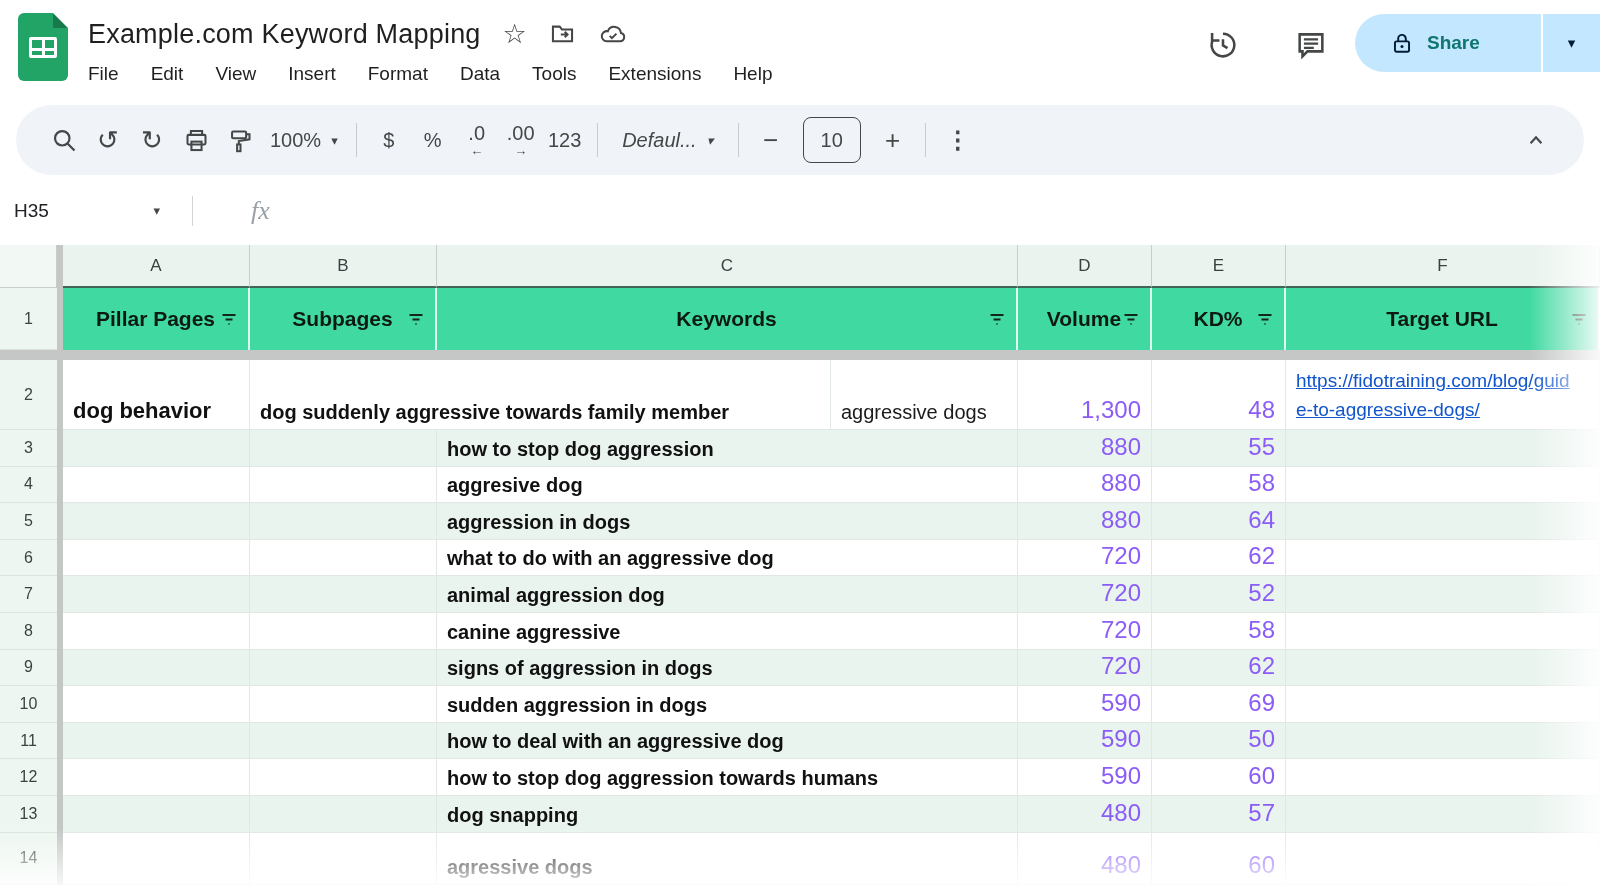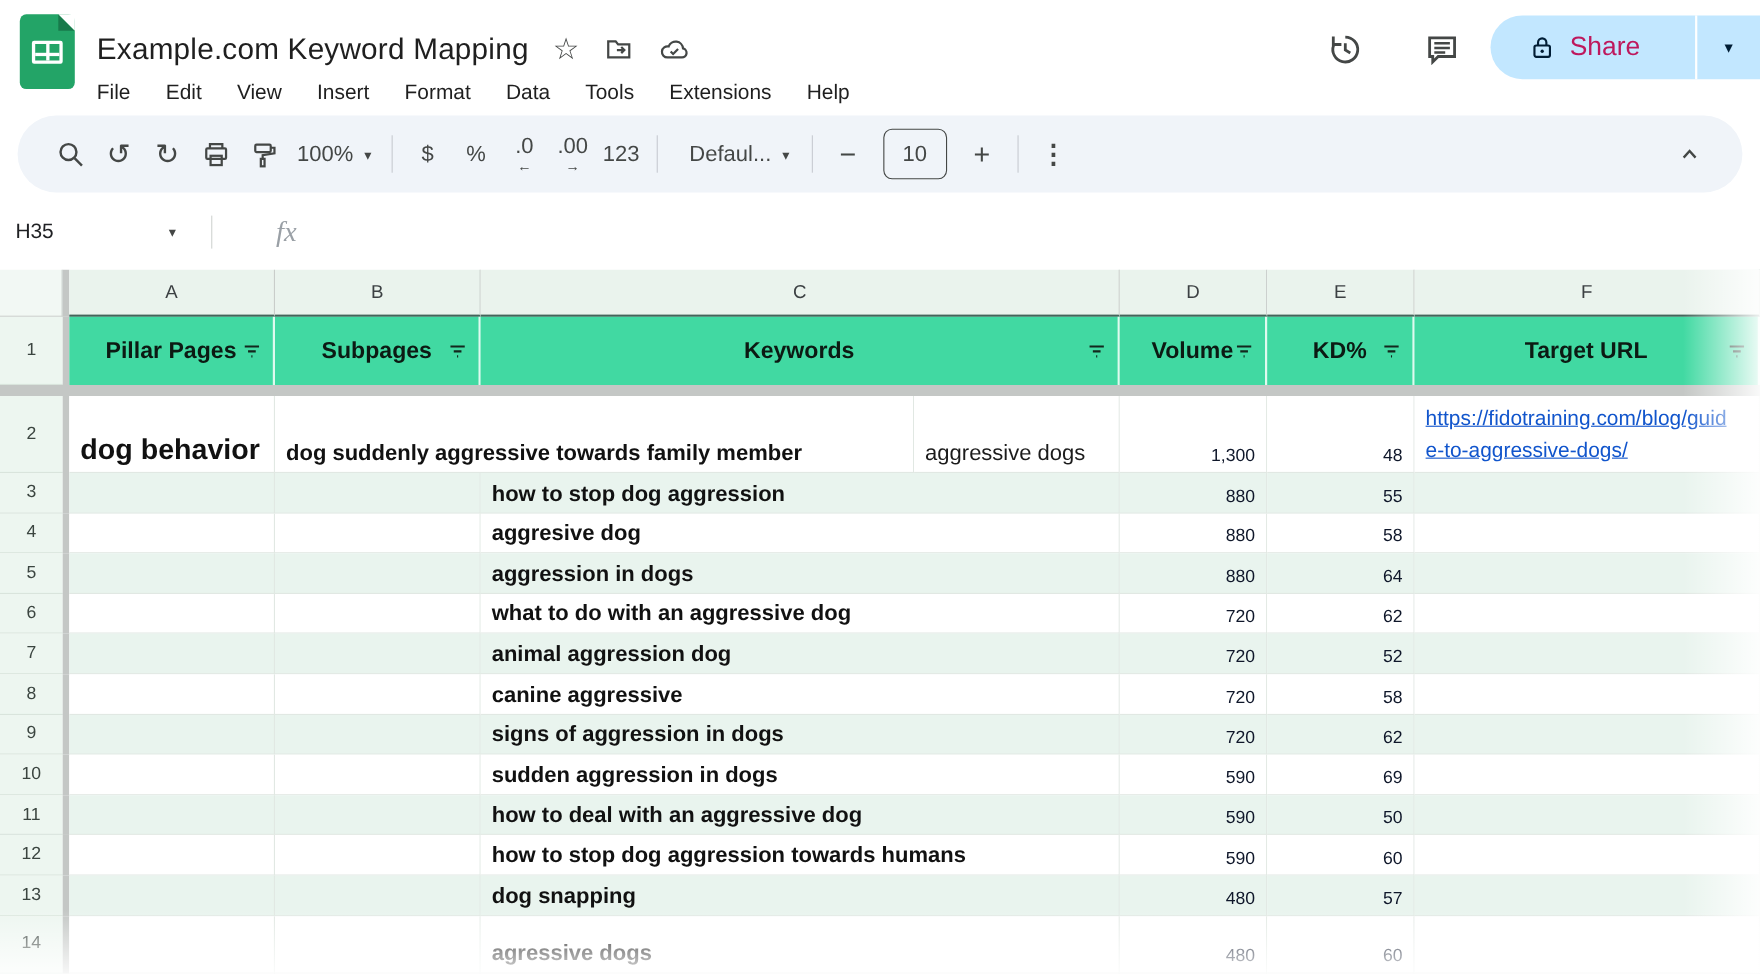--- a/index.html
+++ b/index.html
@@ -12,53 +12,53 @@
     background:#23a467; border-radius:6px; cursor:pointer; }
   .logo .fold { position:absolute; right:0; top:0; width:0; height:0;
     border-left:15px solid transparent; border-top:15px solid #fff; }
   .logo .fold2 { position:absolute; right:0; top:0; width:0; height:0;
     border-right:15px solid transparent; border-bottom:15px solid #187a4b; }
   .logo .grid-ico { position:absolute; left:11px; top:24px; width:28px; height:21px;
     border:3px solid #fff; border-radius:2px; }
   .logo .grid-ico::before { content:""; position:absolute; left:0; right:0; top:7.5px; height:3px; background:#fff; }
   .logo .grid-ico::after { content:""; position:absolute; top:0; bottom:0; left:10px; width:3px; background:#fff; }
 
-  .title-block { position:absolute; left:88px; top:24px; }
+  .title-block { position:absolute; left:88px; top:13px; }
   .title-row { display:flex; align-items:center; gap:22px; height:42px; }
   .doc-title { font-size:27px; color:#1f1f1f; letter-spacing:.2px; cursor:text; }
   .t-icon { color:#444746; display:flex; align-items:center; }
   .star-glyph { font-size:27px; line-height:1; color:#444746; }
   .menubar { display:flex; gap:32px; margin-top:8px; }
   .menu-item { font-size:19px; color:#1f1f1f; cursor:pointer; }
 
   .topbar-right { position:absolute; right:0; top:0; height:105px; }
   .tb-icon { position:absolute; top:28px; color:#444746; cursor:pointer; }
   .history-btn { right:360px; }
   .comment-btn { right:272px; }
   .share-pill { position:absolute; right:0; top:14px; width:245px; height:58px;
     background:#c2e7ff; border-radius:29px 0 0 29px; display:flex; align-items:center; cursor:pointer; }
   .share-main { display:flex; align-items:center; gap:12px; padding-left:34px; width:186px; }
-  .share-label { font-size:24px; color:#be185d; font-weight:400; }
+  .share-label { font-size:19px; color:#0f766e; font-weight:700; }
   .share-sep { width:2px; height:58px; background:#fff; }
   .share-caret { flex:1; text-align:center; color:#001d35; font-size:15px; }
 
   
   .toolbar-row { height:71px; background:#fff; }
   .toolbar { position:relative; margin:0 16px; height:70px; background:#f0f4f9;
     border-radius:35px; display:flex; align-items:center; padding:0 26px; color:#444746; }
   .tbtn { display:flex; align-items:center; justify-content:center; min-width:44px; height:44px;
     border-radius:8px; cursor:pointer; font-size:20px; color:#444746; }
   .glyph24 { font-size:26px; line-height:1; }
   .tb-divider { width:1px; height:34px; background:#c7cad1; margin:0 10px; }
   .zoom-btn { gap:10px; padding:0 8px; font-size:20px; }
   .caret { font-size:13px; color:#444746; }
   .fmt-btn { font-size:20px; font-weight:400; }
   .dec-wrap { position:relative; display:flex; flex-direction:column; align-items:center; line-height:1; }
   .dec-wrap .mini-arrow { font-size:13px; margin-top:1px; }
-  .font-btn { gap:10px; padding:0 10px; min-width:120px; justify-content:flex-end; font-size:20px; }
+  .font-btn { gap:10px; padding:0 10px; min-width:120px; justify-content:center; font-size:20px;font-style:italic; }
   .size-box { width:58px; height:46px; border:1.5px solid #444746; border-radius:8px;
     display:flex; align-items:center; justify-content:center; font-size:20px; margin:0 10px; cursor:text; }
   .more-vert { font-size:24px; font-weight:bold; letter-spacing:0; }
   .collapse-btn { position:absolute; right:26px; top:13px; }
 
   
   .formulabar { height:69px; display:flex; align-items:center; background:#fff;gap:28px; }
   .namebox { display:flex; align-items:center; width:160px; padding-left:14px; cursor:pointer; }
   .namebox .ref { font-size:19px; color:#202124; flex:1; }
   .fb-divider { width:1px; height:30px; background:#d0d4d2; margin:0 4px; }
@@ -86,23 +86,23 @@
 
   .frozen-band { height:10px; background:#c4c7c5; }
 
   .rows { display:flex; flex-direction:column; height:525px; }
   .srow { display:flex; height:36.6px; }
   .srow.tall { height:70px; }
   .srow.partial { flex:1; }
   .cell { border-right:1px solid #e1e8e3; border-bottom:1px solid #e1e8e3; background:#fff;
     display:flex; align-items:flex-end; padding:0 10px 5px 10px; overflow:hidden; cursor:cell; }
   .srow.tinted .cell { background:#e9f4ee; }
-  .cell.num { justify-content:flex-end; font-size:16px; color:#0f172a; }
+  .cell.num { justify-content:flex-end; font-size:24px; color:#8b5cf6; }
   .cell.kw { font-weight:bold; font-size:20px; color:#111; white-space:nowrap; }
-  .cell.pillar { font-weight:bold; font-size:26px; color:#111; white-space:nowrap; }
+  .cell.pillar { font-weight:bold; font-size:22px; color:#111; white-space:nowrap; }
   .cell.subp { font-size:20px; color:#1b1b1b; white-space:nowrap; }
   .cell.urlc { padding-top:4px; align-items:flex-end; }
   .cell.urlc a { color:#1155cc; font-size:19px; text-decoration:underline; word-break:break-all;
     display:inline-block; max-width:280px; line-height:1.5; cursor:pointer; }
 
   .fade-bottom { position:absolute; left:0; right:0; bottom:0; height:58px; pointer-events:none;
     background:linear-gradient(to bottom, rgba(255,255,255,0), rgba(255,255,255,.85)); }
   .fade-right { position:absolute; top:0; bottom:0; right:0; width:70px; pointer-events:none;
     background:linear-gradient(to right, rgba(255,255,255,0), rgba(255,255,255,.9)); }
 

